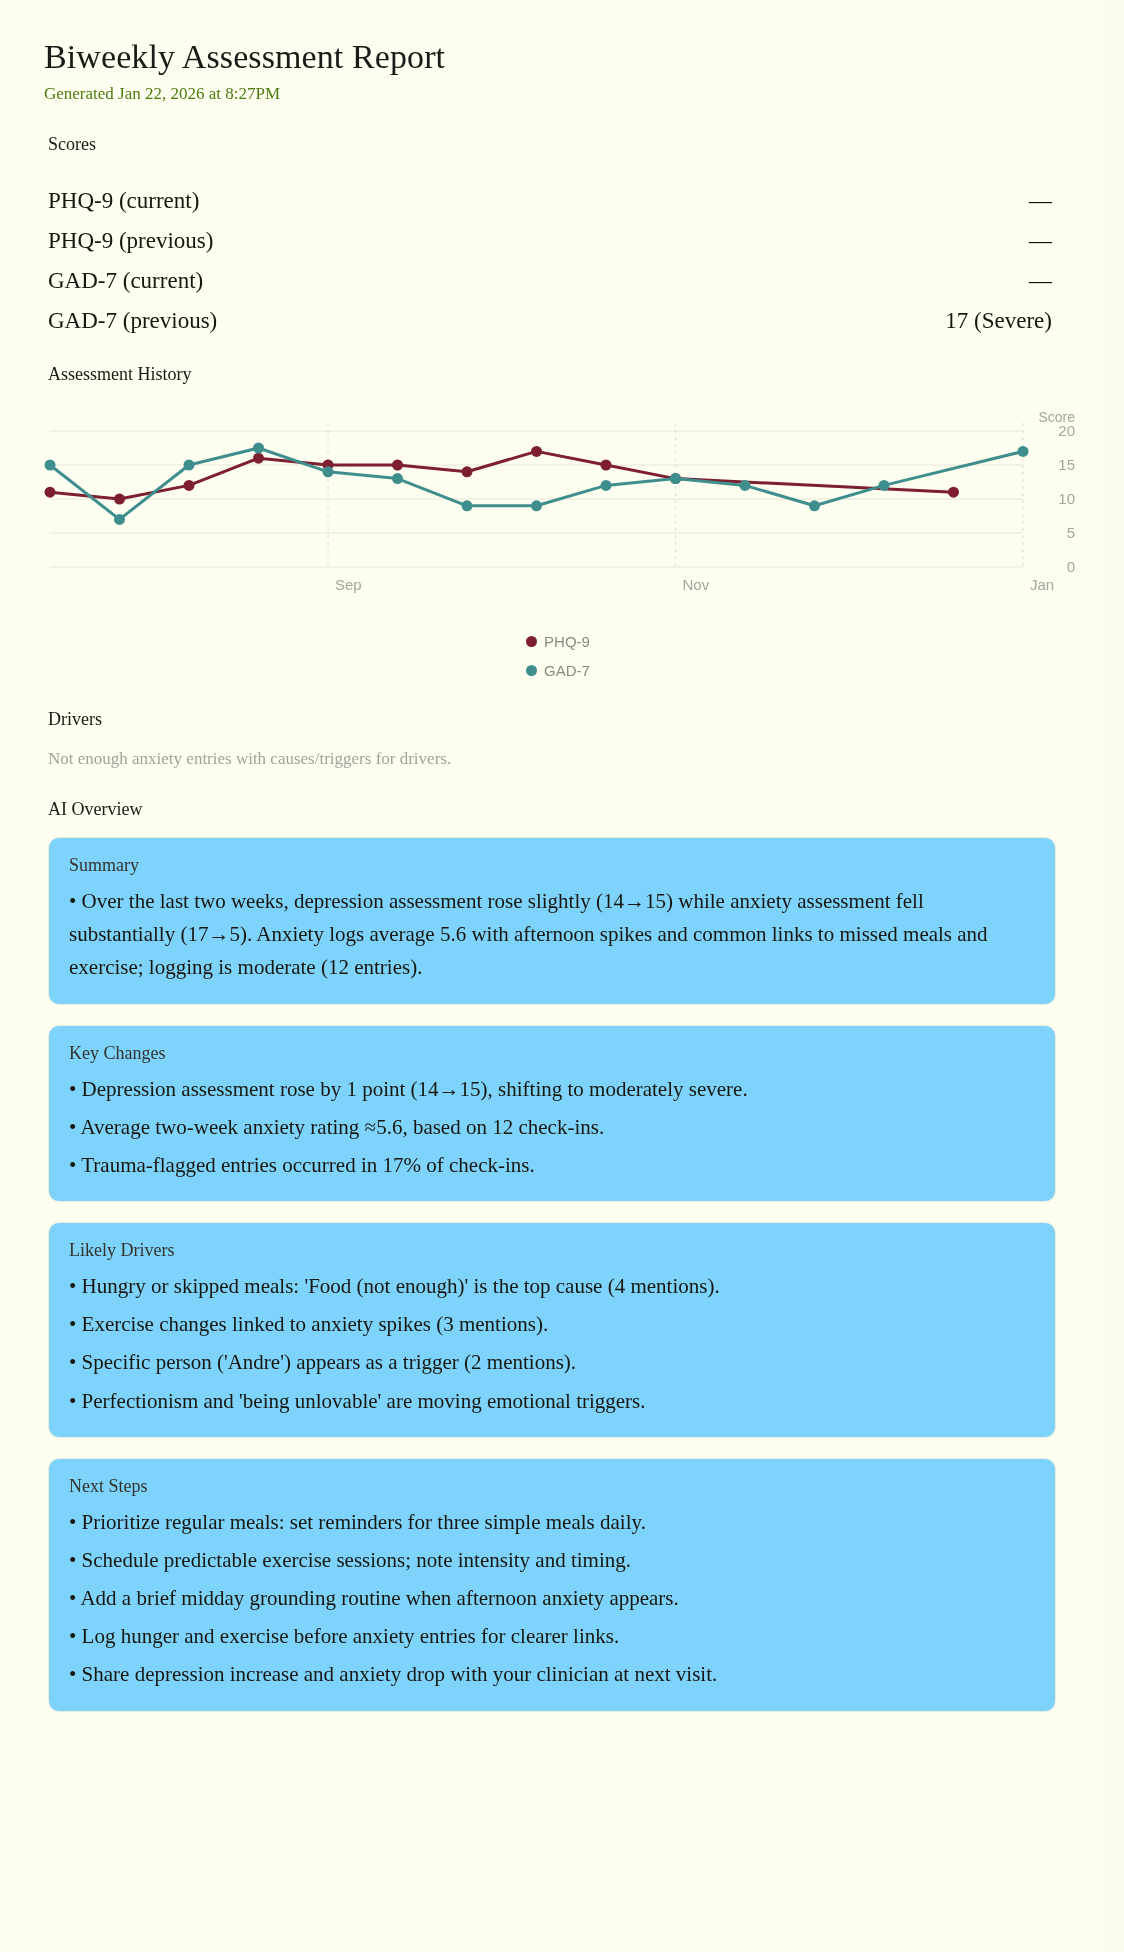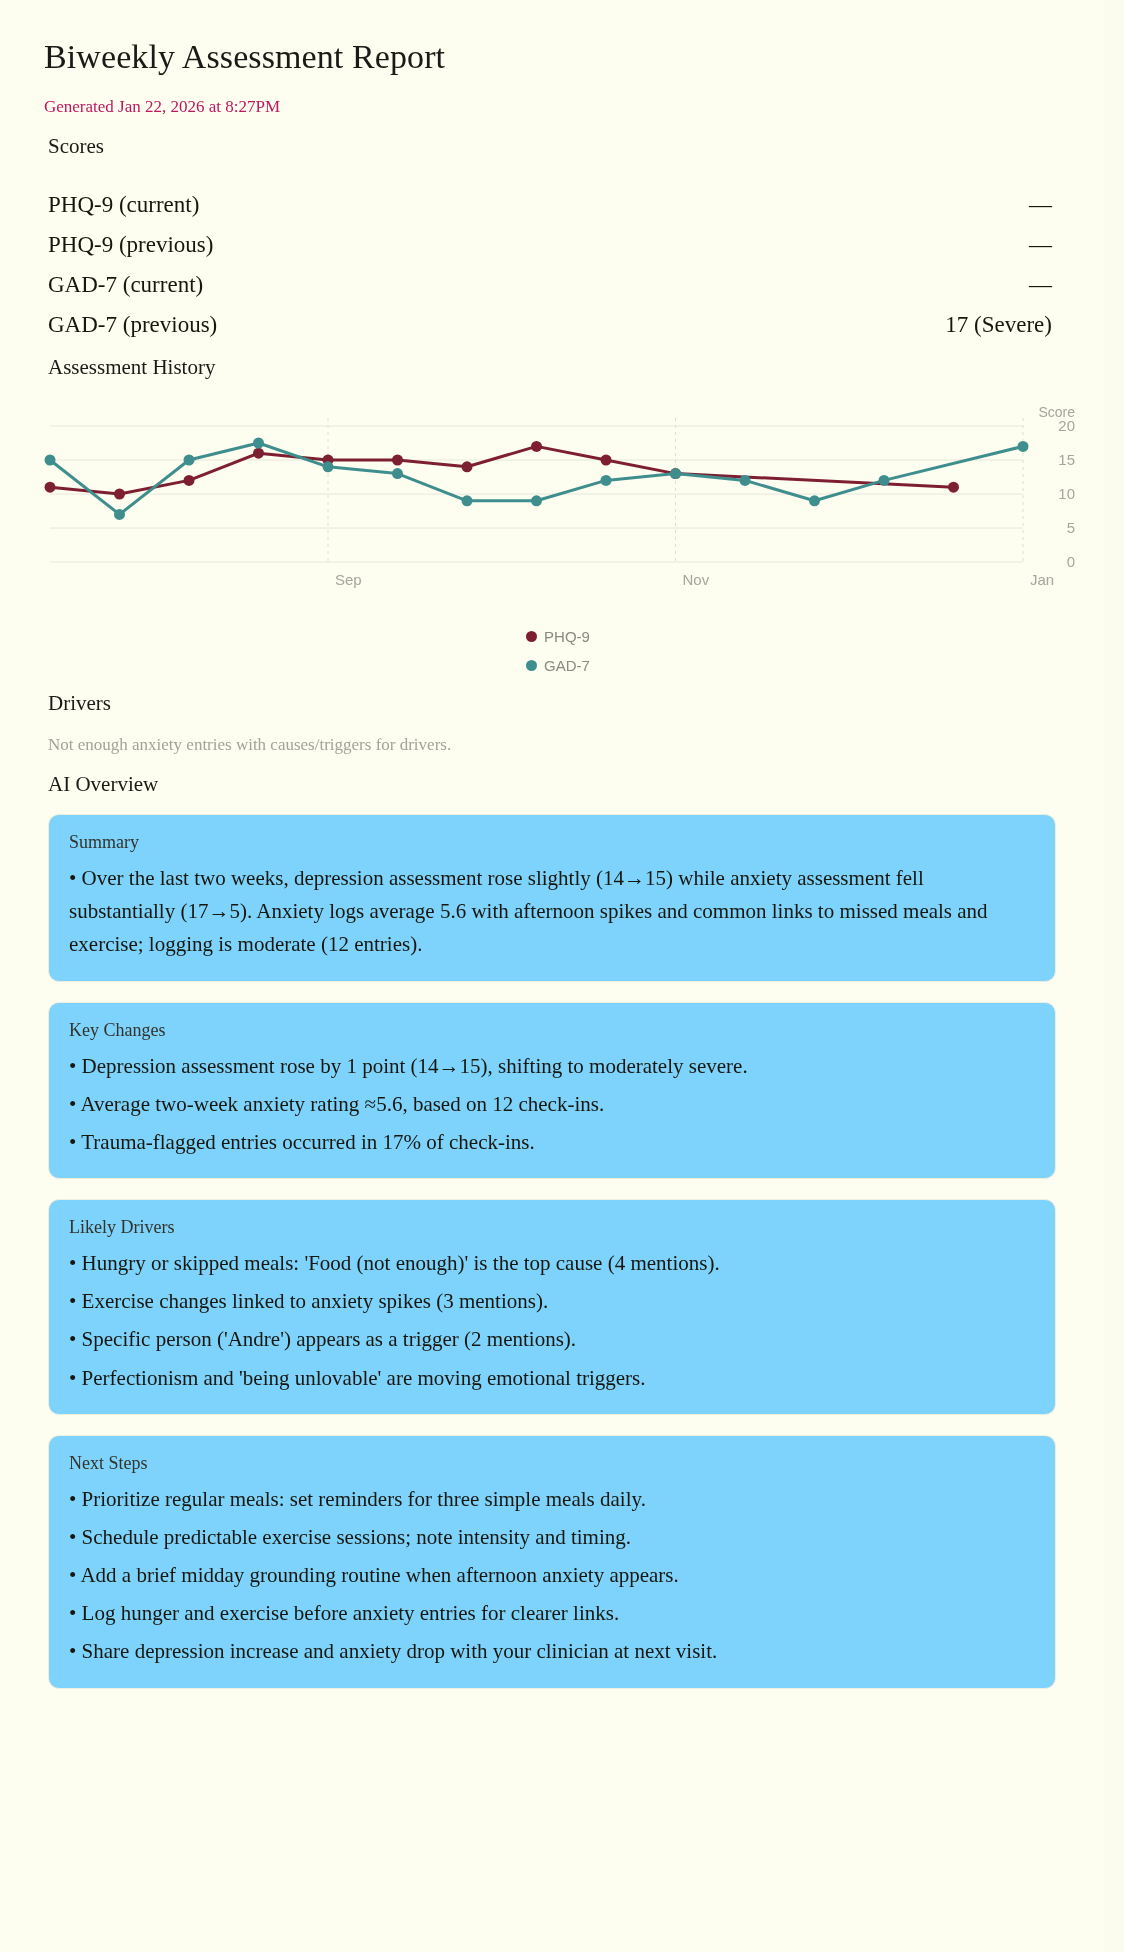--- a/index.html
+++ b/index.html
@@ -18,29 +18,29 @@
 
   .report-title {
     font-size: 34px;
     color: #1a1a16;
     letter-spacing: .1px;
     margin: 4px 0 0 6px;
     font-weight: 400;
   }
   .generated {
     font-size: 17px;
-    color: #be185d;
-    margin: 21px 0 0 6px;
+    color: #4d7c0f;
+    margin: 8px 0 0 6px;
     font-weight: 400;
   }
 
   .section-head {
-    font-size: 21px;
+    font-size: 18px;
     color: #1a1a16;
-    margin: 17px 0 0 10px;
+    margin: 30px 0 0 10px;
     font-weight: 400;
   }
 
   
   .scores { margin-top: 19px; }
   .score-row {
     display: flex;
     align-items: flex-end;
     justify-content: space-between;
     padding: 0 14px 0 10px;

